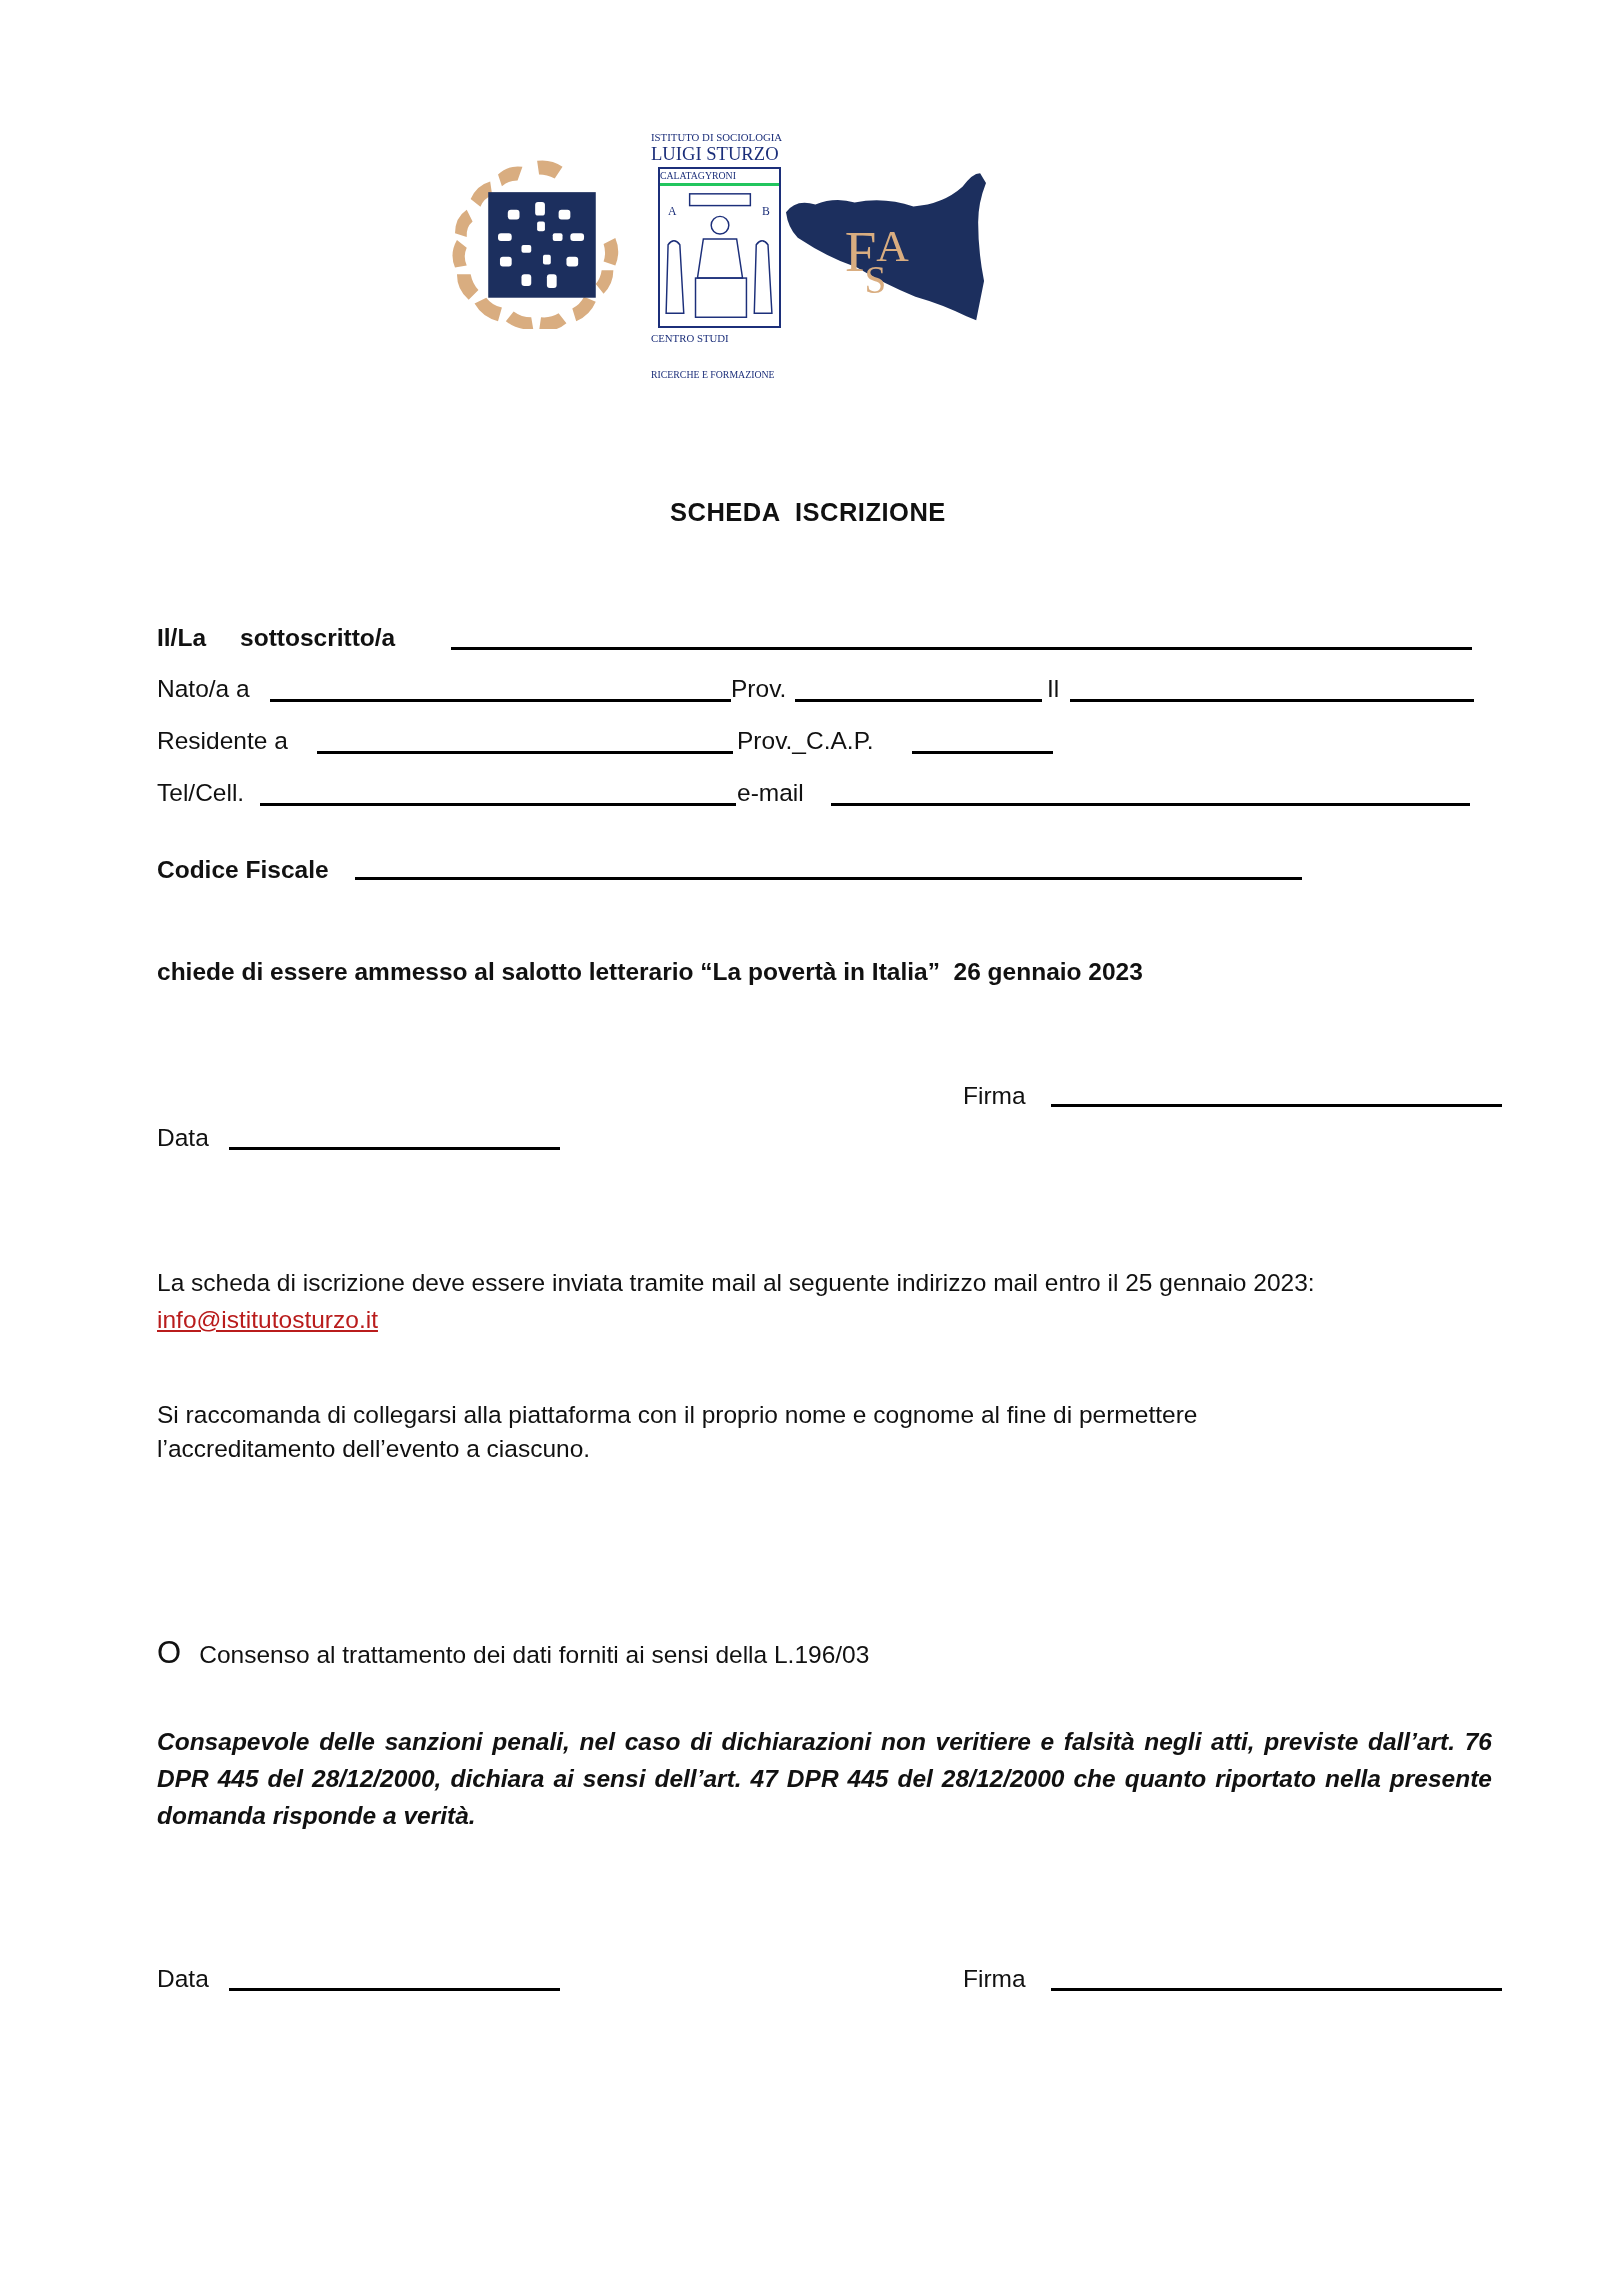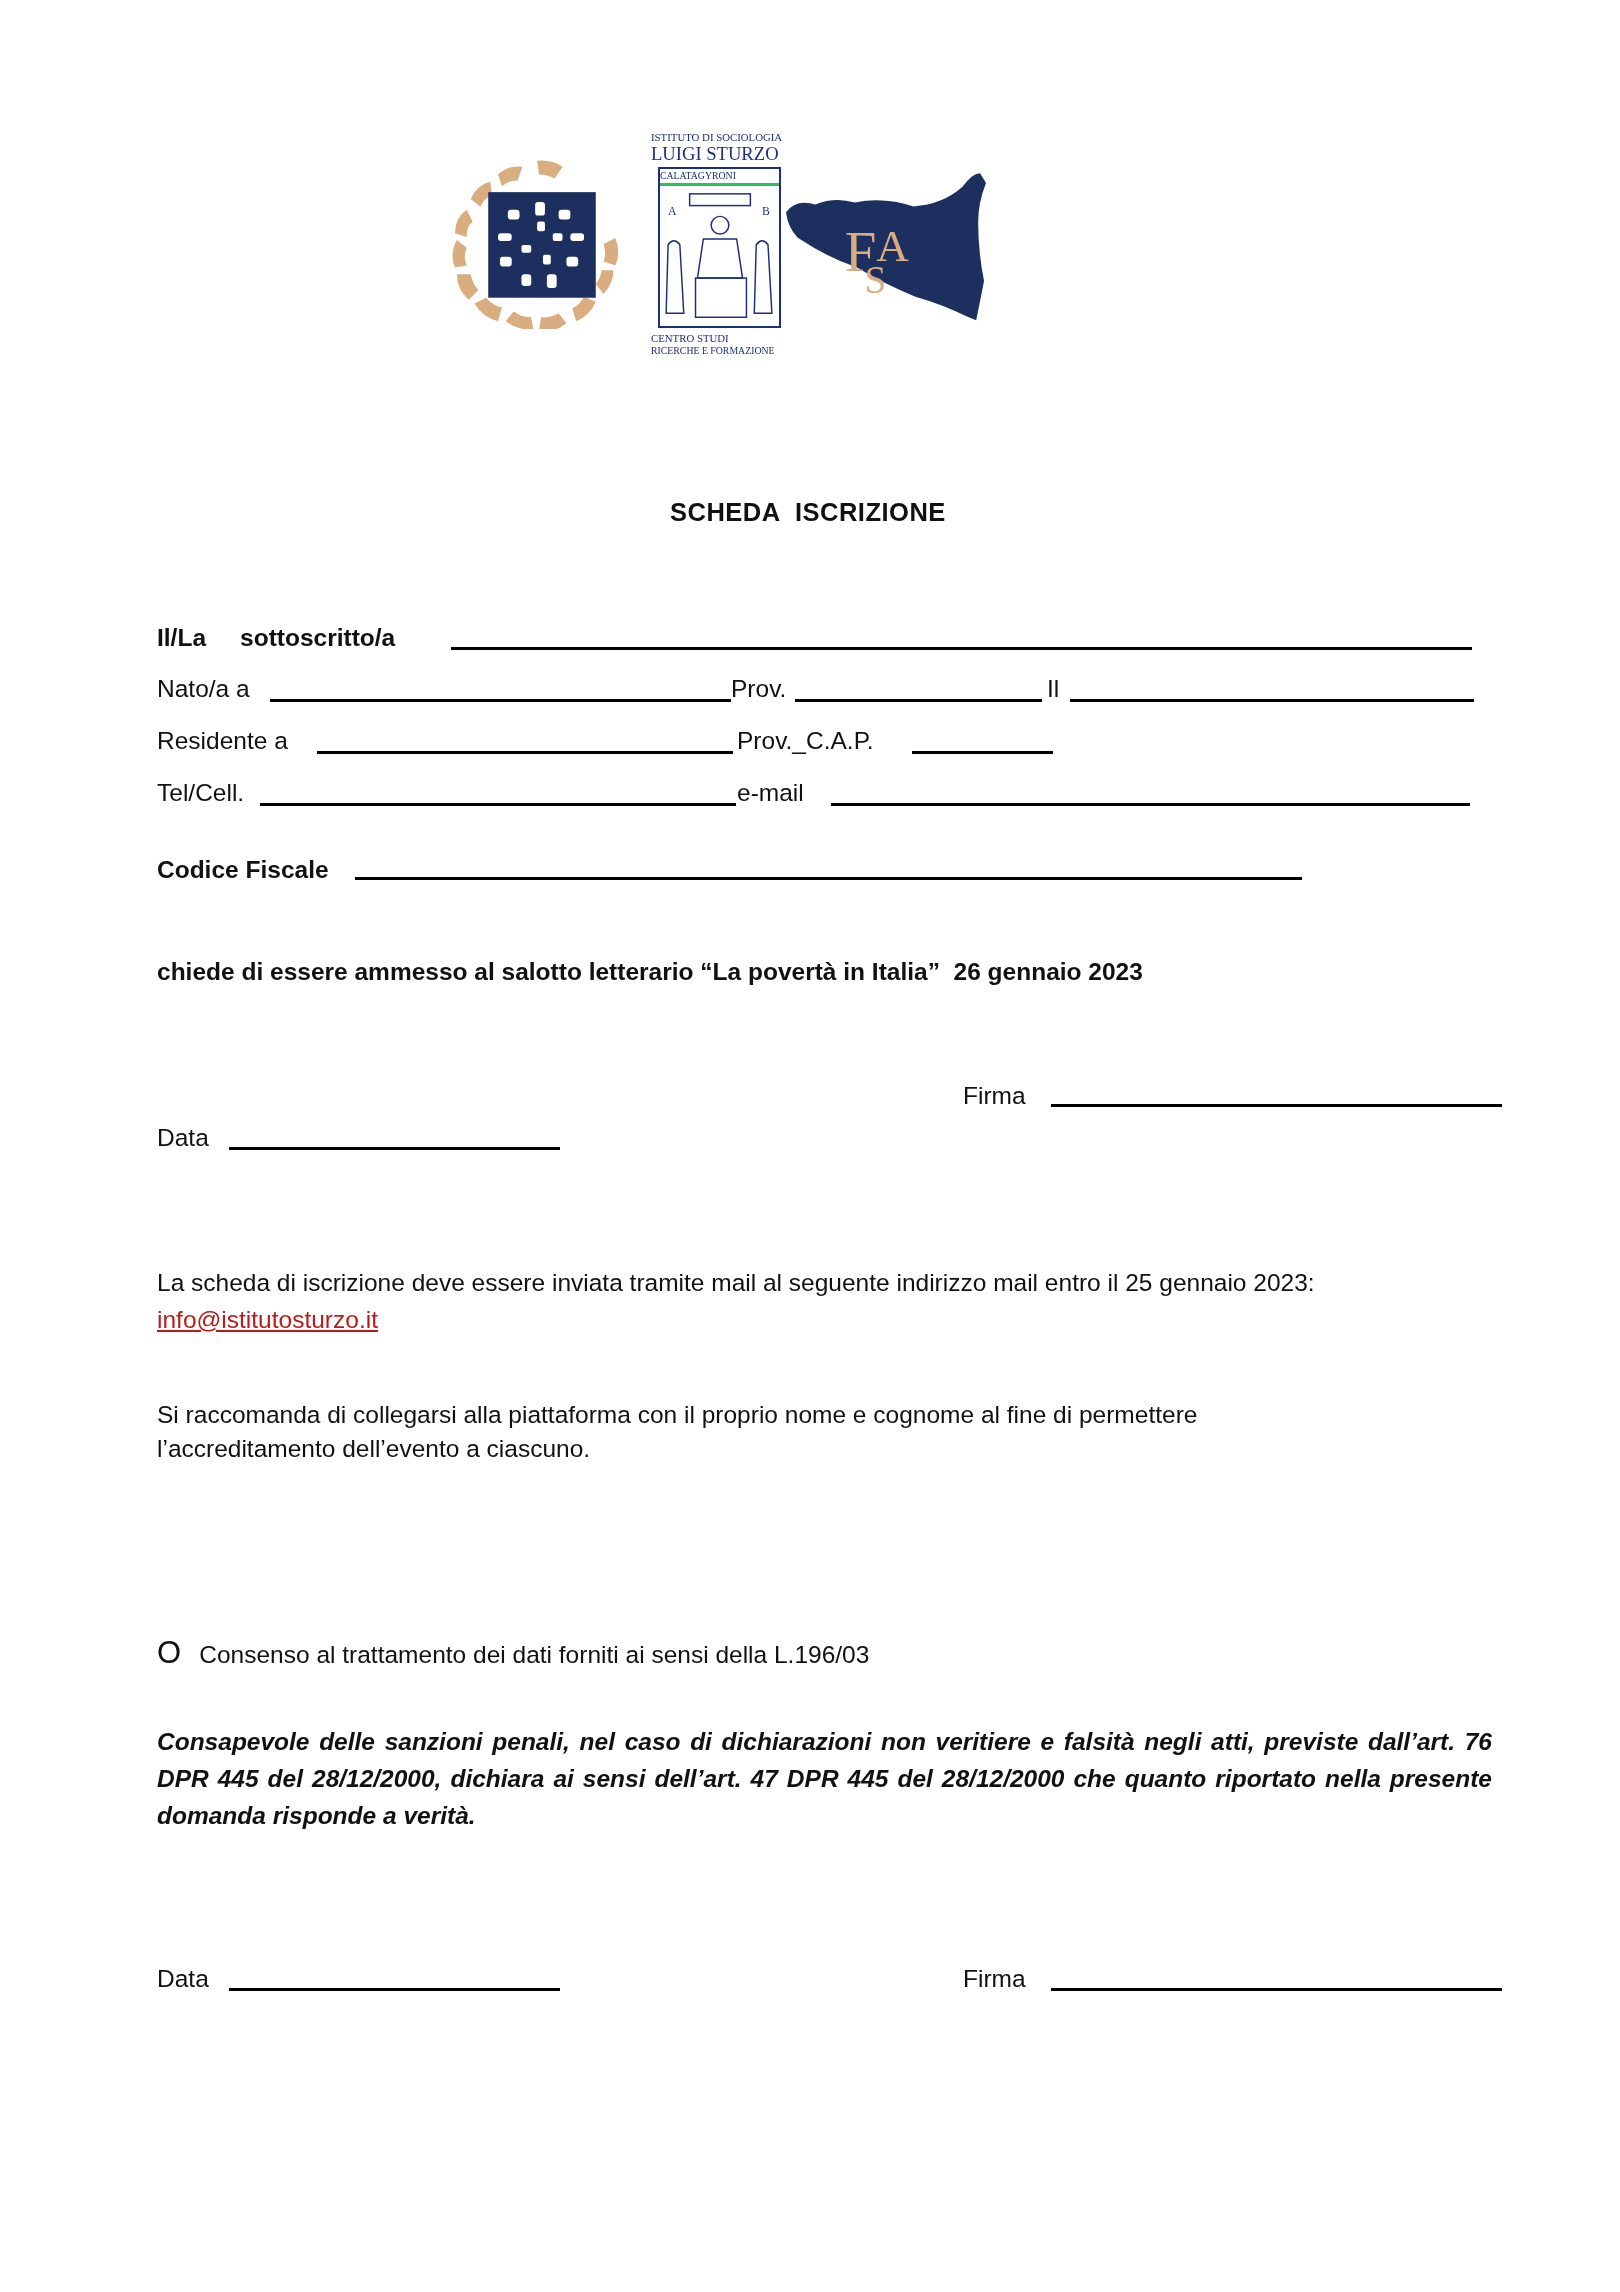--- a/index.html
+++ b/index.html
@@ -65,21 +65,21 @@
         <path d="M44 54 l34 0 l6 40 l-46 0z"></path>
         <rect x="36" y="94" width="52" height="40"></rect>
         <path d="M8 60 q6 -8 12 0 l4 70 l-18 0z"></path>
         <path d="M98 60 q6 -8 12 0 l4 70 l-18 0z"></path>
         <text x="8" y="30" font-size="12" fill="#1c2f7a" stroke="none">A</text>
         <text x="104" y="30" font-size="12" fill="#1c2f7a" stroke="none">B</text>
       </g>
     </svg>
   </div>
   <div style="font-size:10.8px; line-height:12.7px; margin-top:3.9px;">CENTRO STUDI</div>
-  <div style="font-size:9.8px; line-height:11.8px;">RICERCHE E FORMAZIONE</div>
+  <div style="font-size:9.8px; line-height:11.8px;margin-top:24px;">RICERCHE E FORMAZIONE</div>
 </div>
 
 <div class="logo" style="left:786px; top:173px; width:200px; height:165px;">
   <svg width="200" height="165" viewBox="0 0 204 168">
     <path d="M0 40 q10 -14 30 -8 q20 -8 40 -2 q30 -6 60 4 q30 -2 50 -20 q10 -14 18 -14 l6 10 q-8 20 -8 40 q0 30 6 60 q-4 20 -8 40 l-10 -4 q-24 -12 -52 -20 q-30 -12 -60 -30 q-30 -10 -60 -30 q-10 -10 -12 -26z" fill="#1c2f5e"></path>
     <text x="60" y="100" font-family="Liberation Serif, serif" font-size="58" fill="#d9ad80">F</text>
     <text x="80" y="122" font-family="Liberation Serif, serif" font-size="40" fill="#d9ad80">S</text>
     <text x="92" y="90" font-family="Liberation Serif, serif" font-size="46" fill="#d9ad80">A</text>
   </svg>
 </div>

